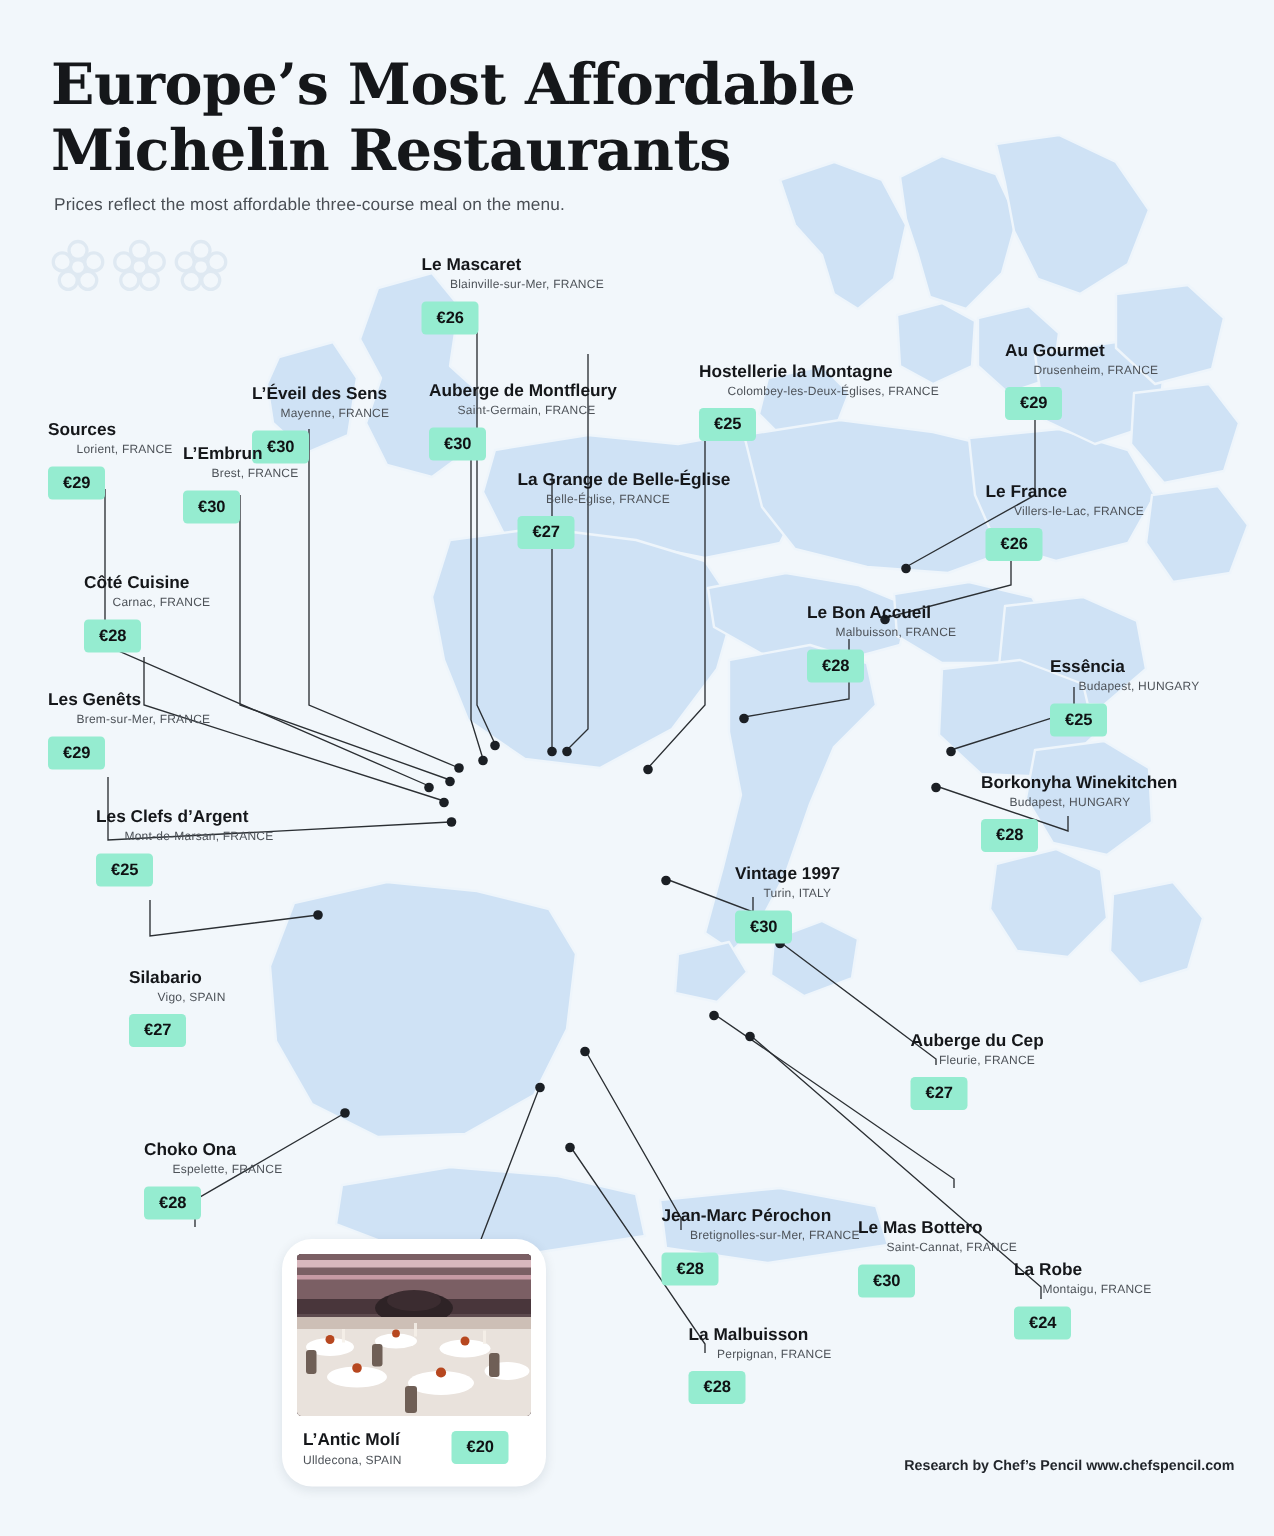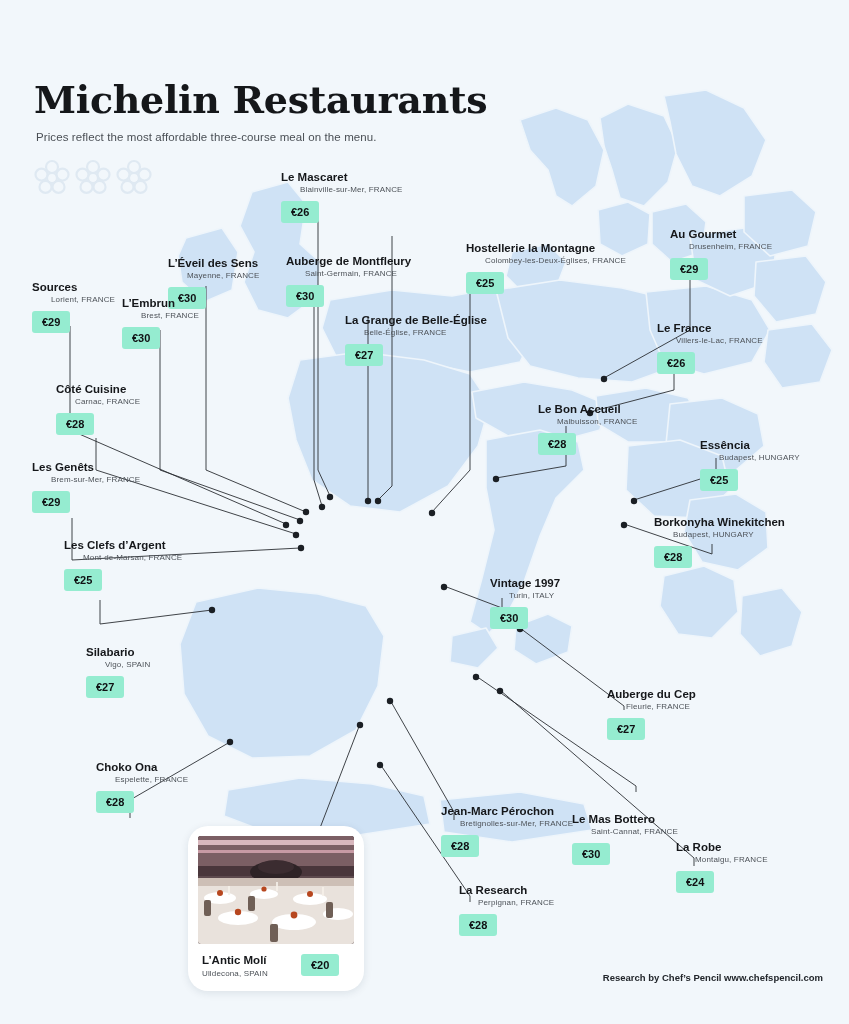--- a/index.html
+++ b/index.html
@@ -141,21 +141,21 @@
     color: #22262b;
     margin-top: 14px;
   }
 </style>
 </head>
 <body>
 
 <div id="infographic">
 
   <div class="title">
-    <br>
+    <span>Europe’s Most Affordable</span><br>
     <span>Michelin Restaurants</span>
   </div>
   <div class="subtitle">Prices reflect the most affordable three-course meal on the menu.</div>
 
   <svg class="flowers" viewBox="0 0 140 42">
     <g fill="none" stroke="#dfe9f2" stroke-width="2.2">
       <g transform="translate(20,21)">
         <circle cx="0" cy="-11" r="6"></circle>
           <circle cx="10.5" cy="-3.4" r="6"></circle>
         <circle cx="6.5" cy="8.9" r="6"></circle>
@@ -408,21 +408,21 @@
     <div class="price">€28</div>
   </div>
 
   <div class="lbl" style="left:676px; top:840px;">
     <div class="name">La Robe</div>
     <div class="loc">Montaigu, FRANCE</div>
     <div class="price">€24</div>
   </div>
 
   <div class="lbl" style="left:459px; top:883px;">
-    <div class="name">La Research</div>
+    <div class="name">La Malbuisson</div>
     <div class="loc">Perpignan, FRANCE</div>
     <div class="price">€28</div>
   </div>
 
   <div class="card">
     <div class="photo">
       <svg viewBox="0 0 156 108" width="156" height="108">
         <rect x="0" y="0" width="156" height="108" fill="#5d4a4e"></rect>
         <rect x="0" y="0" width="156" height="30" fill="#7b5f64"></rect>
         <rect x="0" y="4" width="156" height="5" fill="#d8b7bd"></rect>

